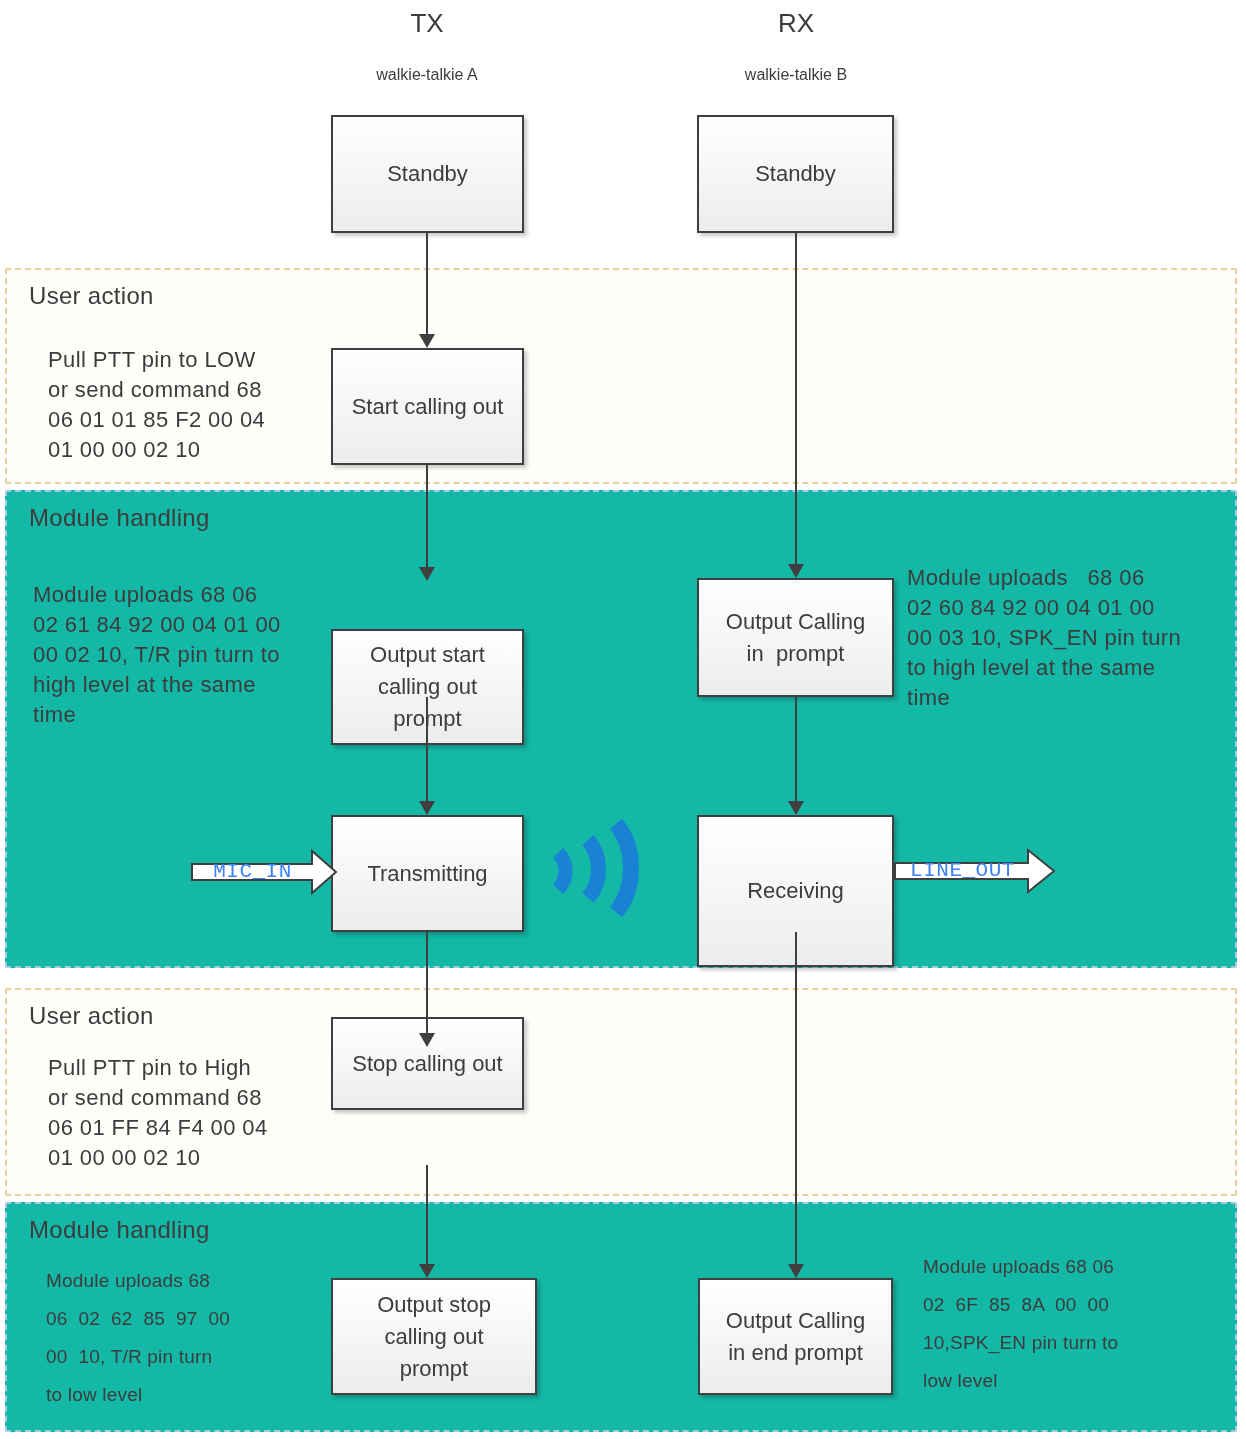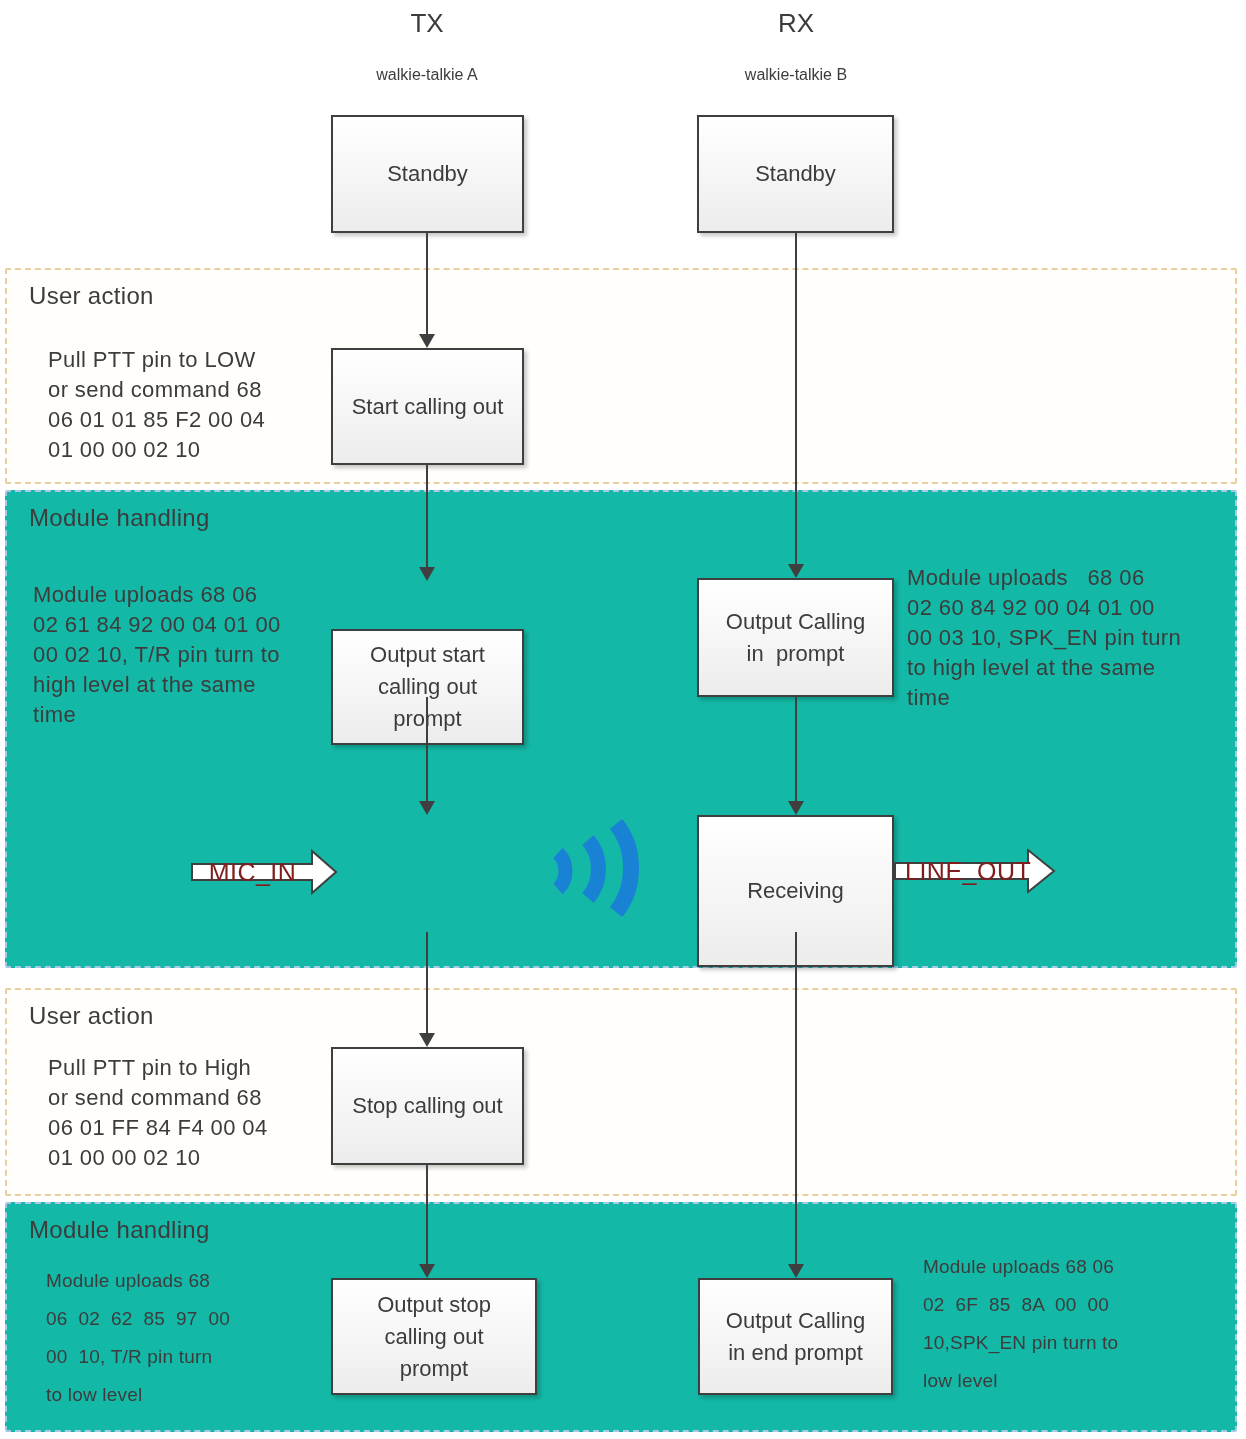--- a/index.html
+++ b/index.html
@@ -36,22 +36,22 @@
     text-align:center;font-size:22px;line-height:32px;
     color:#3c3c3c;white-space:pre-wrap;z-index:3;
   }
   
   .col-header{position:absolute;font-size:26px;color:#3c3c3c;text-align:center;z-index:2;}
   .col-sub{position:absolute;font-size:16px;color:#3c3c3c;text-align:center;z-index:2;}
   
   svg.overlay{position:absolute;left:0;top:0;z-index:4;pointer-events:none;}
   
   .sig-label{
-    position:absolute;z-index:5;font-size:25px;color:#7f1d1d;
-    text-align:center;letter-spacing:.5px;line-height:26px;
+    position:absolute;z-index:5;font-size:21px;color:#3b82f6;
+    text-align:center;letter-spacing:.5px;line-height:26px;font-family:Liberation Mono, monospace;
   }
 </style>
 </head>
 <body>
 
 <div class="canvas">
 
   <div class="band user" style="top:268px;height:216px;">
     <div class="band-title">User action</div>
   </div>
@@ -98,22 +98,23 @@
 low level</div>
 
   <div class="fc-box" style="left:331px;top:115px;width:193px;height:118px;">Standby</div>
   <div class="fc-box" style="left:697px;top:115px;width:197px;height:118px;">Standby</div>
   <div class="fc-box" style="left:331px;top:348px;width:193px;height:117px;">Start calling out</div>
   <div class="fc-box" style="left:331px;top:581px;width:193px;height:116px;margin-top:48px;">Output start
 calling out
 prompt</div>
   <div class="fc-box" style="left:697px;top:578px;width:197px;height:119px;">Output Calling
 in  prompt</div>
+  <div class="fc-box" style="left:331px;top:815px;width:193px;height:117px;">Transmitting</div>
   <div class="fc-box" style="left:697px;top:815px;width:197px;height:152px;">Receiving</div>
-  <div class="fc-box" style="left:331px;top:1047px;width:193px;height:118px;">Stop calling out</div>
+  <div class="fc-box" style="left:331px;top:1017px;width:193px;height:93px;">Stop calling out</div>
   <div class="fc-box" style="left:331px;top:1278px;width:206px;height:117px;">Output stop
 calling out
 prompt</div>
   <div class="fc-box" style="left:698px;top:1278px;width:195px;height:117px;">Output Calling
 in end prompt</div>
 
   <svg class="overlay" width="1246" height="1439" viewBox="0 0 1246 1439">
     <g stroke="#3f3f3f" stroke-width="2" fill="none">
 
       <line x1="427" y1="233" x2="427" y2="336"></line>

